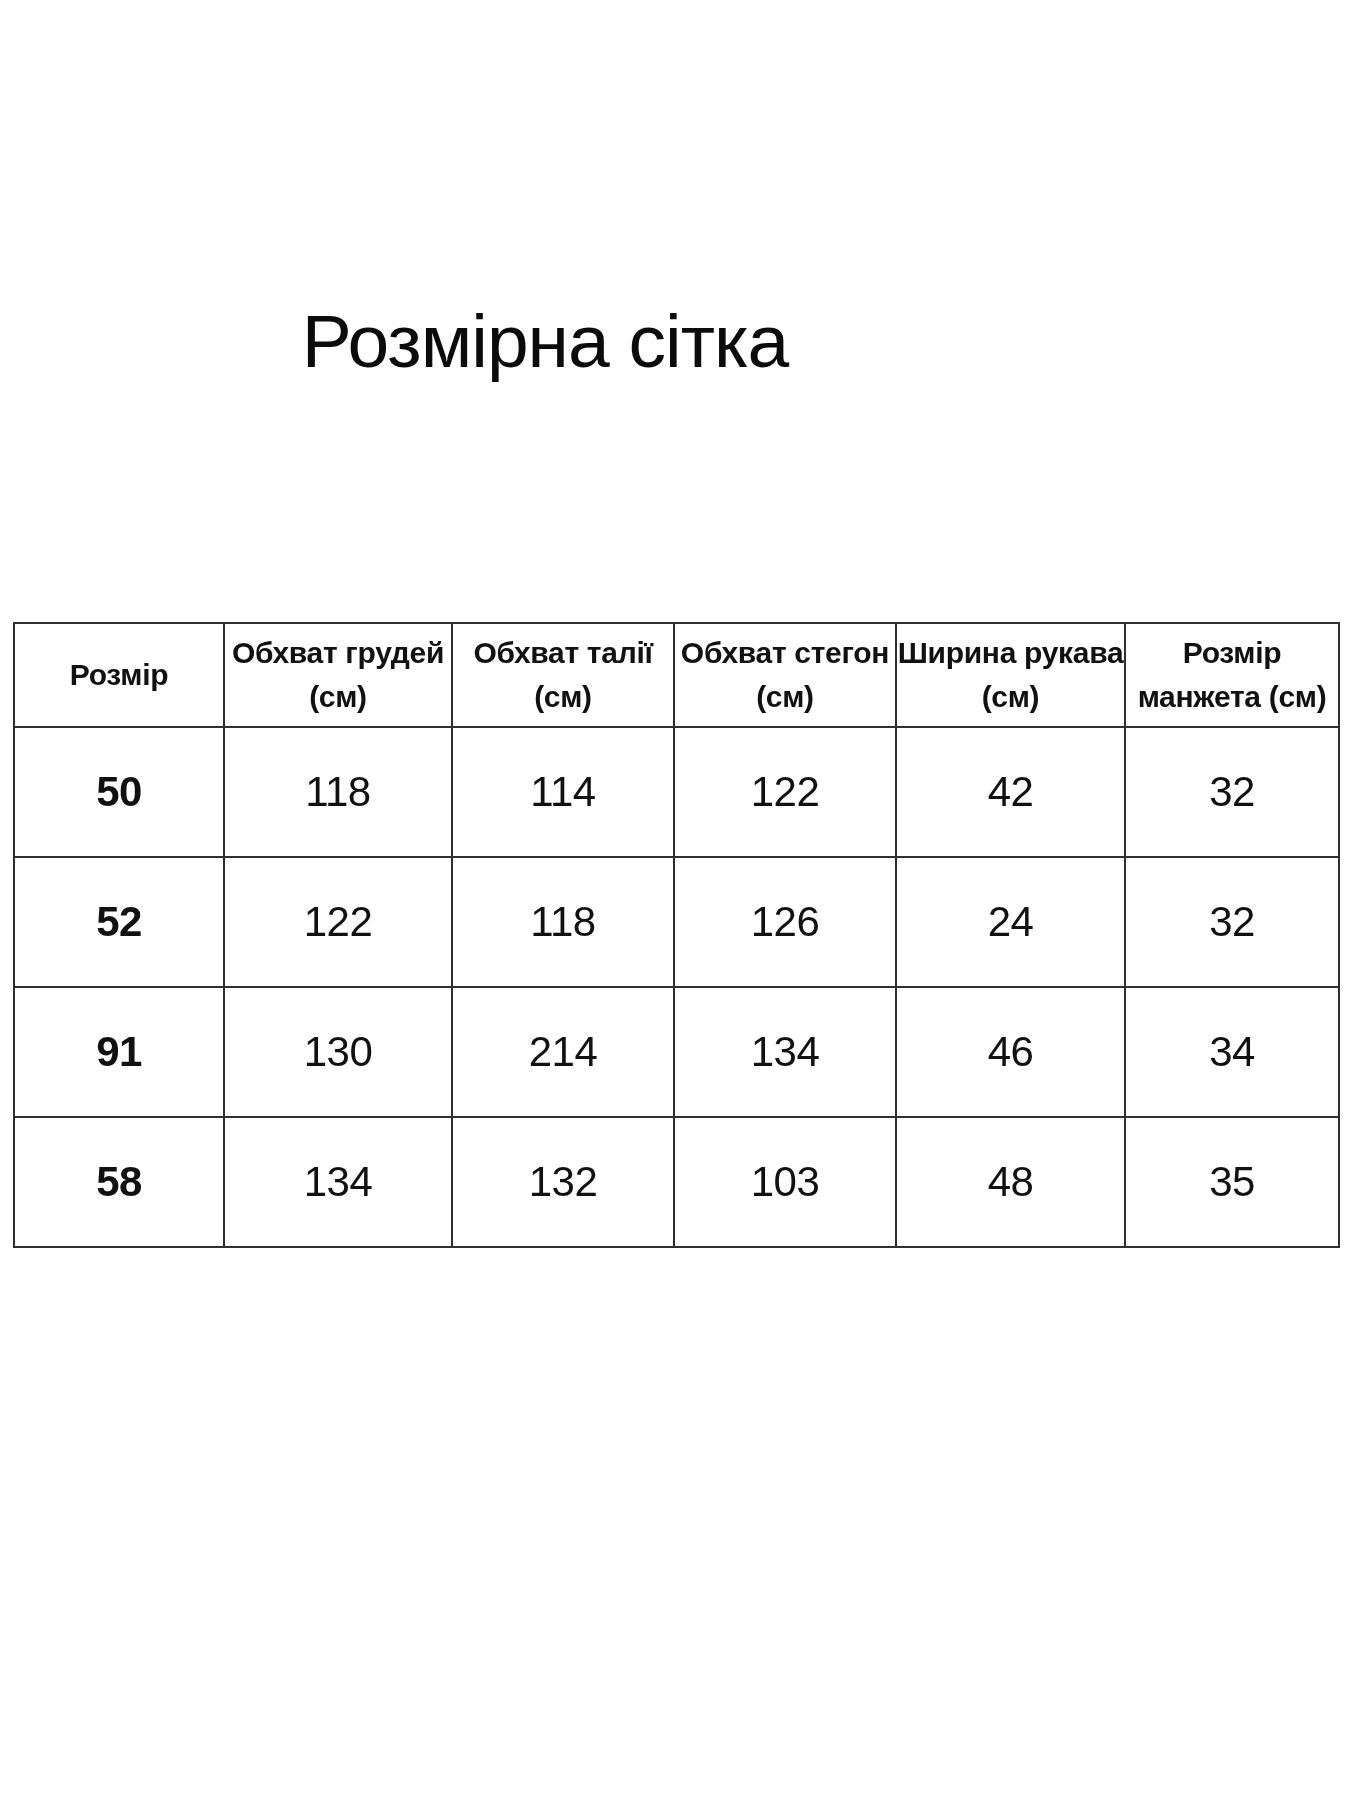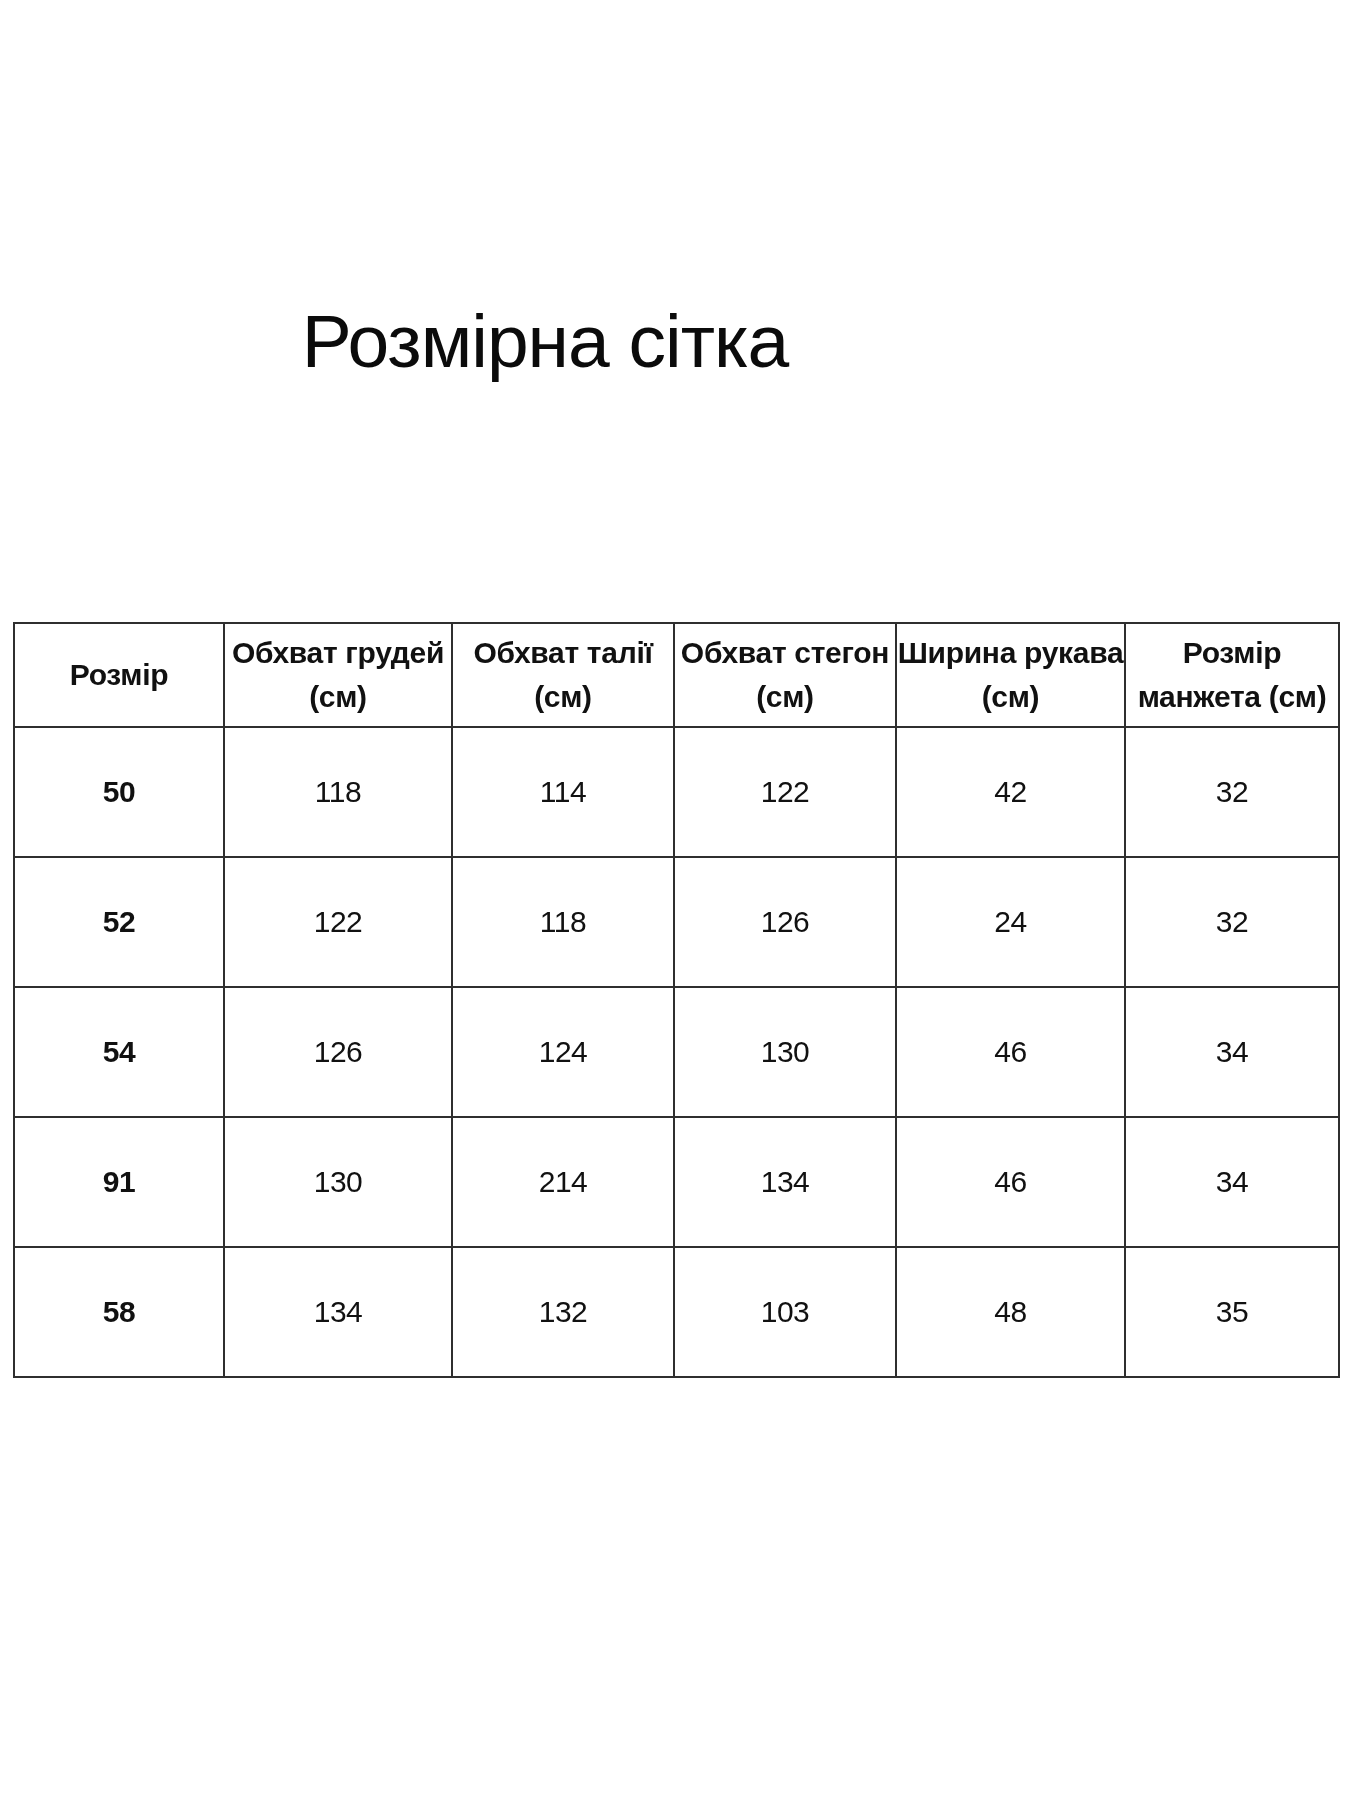--- a/index.html
+++ b/index.html
@@ -48,21 +48,21 @@
   .size-table th {
     font-size: 30px;
     font-weight: 700;
     letter-spacing: -0.3px;
   }
   .size-table th .hline {
     display: block;
     line-height: 44px;
   }
   .size-table td {
-    font-size: 30px;
+    font-size: 42px;
     font-weight: 400;
     letter-spacing: -0.5px;
   }
   .size-table td.size-col {
     font-weight: 700;
   }
 </style>
 </head>
 <body>
 
@@ -116,28 +116,20 @@
     </tr>
     <tr>
       <td class="size-col">52</td>
       <td>122</td>
       <td>118</td>
       <td>126</td>
       <td>24</td>
       <td>32</td>
     </tr>
     <tr>
-      <td class="size-col">54</td>
-      <td>126</td>
-      <td>124</td>
-      <td>130</td>
-      <td>46</td>
-      <td>34</td>
-    </tr>
-    <tr>
       <td class="size-col">91</td>
       <td>130</td>
       <td>214</td>
       <td>134</td>
       <td>46</td>
       <td>34</td>
     </tr>
     <tr>
       <td class="size-col">58</td>
       <td>134</td>

